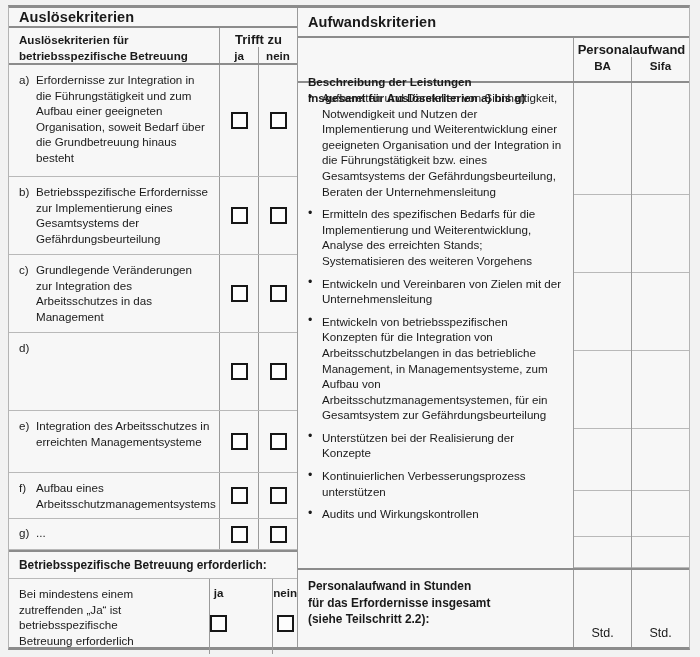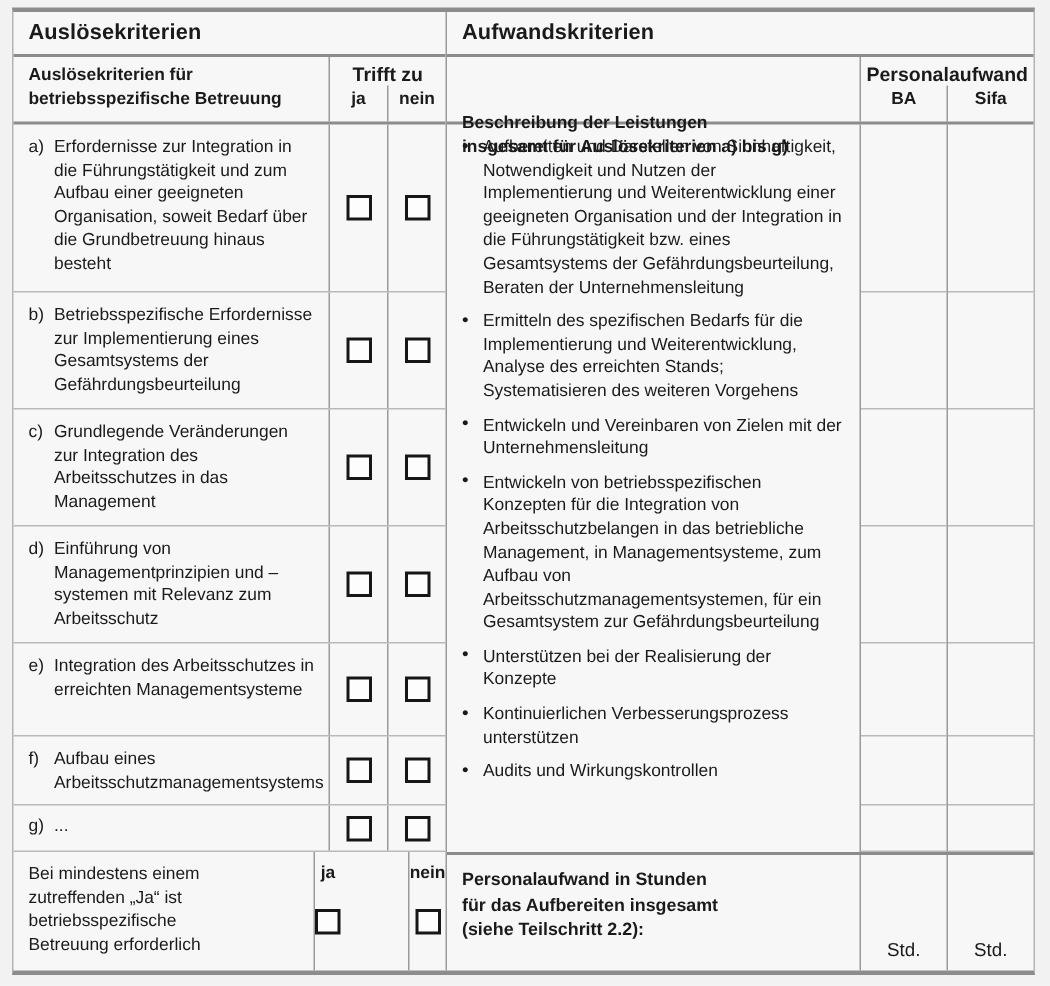--- a/index.html
+++ b/index.html
@@ -336,21 +336,20 @@
             <span class="checkbox"></span>
           </div>
           <div class="crit-box-cell">
             <span class="checkbox"></span>
           </div>
         </div>
 
         <div class="crit-row" style="height:78px;">
           <div class="crit-text">
             <span class="crit-letter">d)</span>
-            <span class="crit-label">Einführung von Managementprinzipien und –systemen mit Relevanz zum Arbeitsschutz</span>
           </div>
           <div class="crit-box-cell">
             <span class="checkbox"></span>
           </div>
           <div class="crit-box-cell">
             <span class="checkbox"></span>
           </div>
         </div>
 
         <div class="crit-row" style="height:62px;">
@@ -387,20 +386,21 @@
           <div class="crit-box-cell">
             <span class="checkbox"></span>
           </div>
           <div class="crit-box-cell">
             <span class="checkbox"></span>
           </div>
         </div>
 
       </div>
 
+      <div class="result-title">Betriebsspezifische Betreuung erforderlich:</div>
 
       <div class="result-row">
         <div class="result-text">Bei mindestens einem zutreffenden „Ja“ ist betriebsspezifische Betreuung erforderlich</div>
         <div class="result-opt">
           <div class="result-opt-label">ja</div>
           <div class="result-opt-box">
             <span class="checkbox"></span>
           </div>
         </div>
         <div class="result-opt">
@@ -461,21 +461,21 @@
             <div class="effort-seg" style="height:62px;"></div>
             <div class="effort-seg" style="height:46px;"></div>
             <div class="effort-seg" style="height:31px;"></div>
           </div>
         </div>
       </div>
 
       <div class="total-block">
         <div class="total-text">
           <div>Personalaufwand in Stunden</div>
-          <div>für das Aufbereiten insgesamt</div>
+          <div>für das Erfordernisse insgesamt</div>
           <div>(siehe Teilschritt 2.2):</div>
         </div>
         <div class="total-col">
           <span class="unit">Std.</span>
         </div>
         <div class="total-col">
           <span class="unit">Std.</span>
         </div>
       </div>
 

